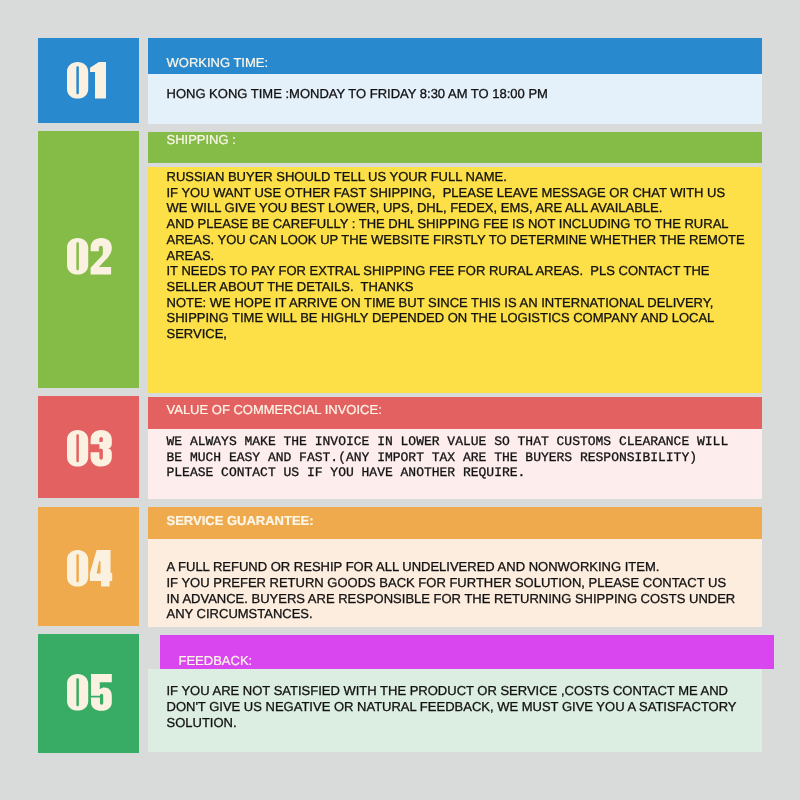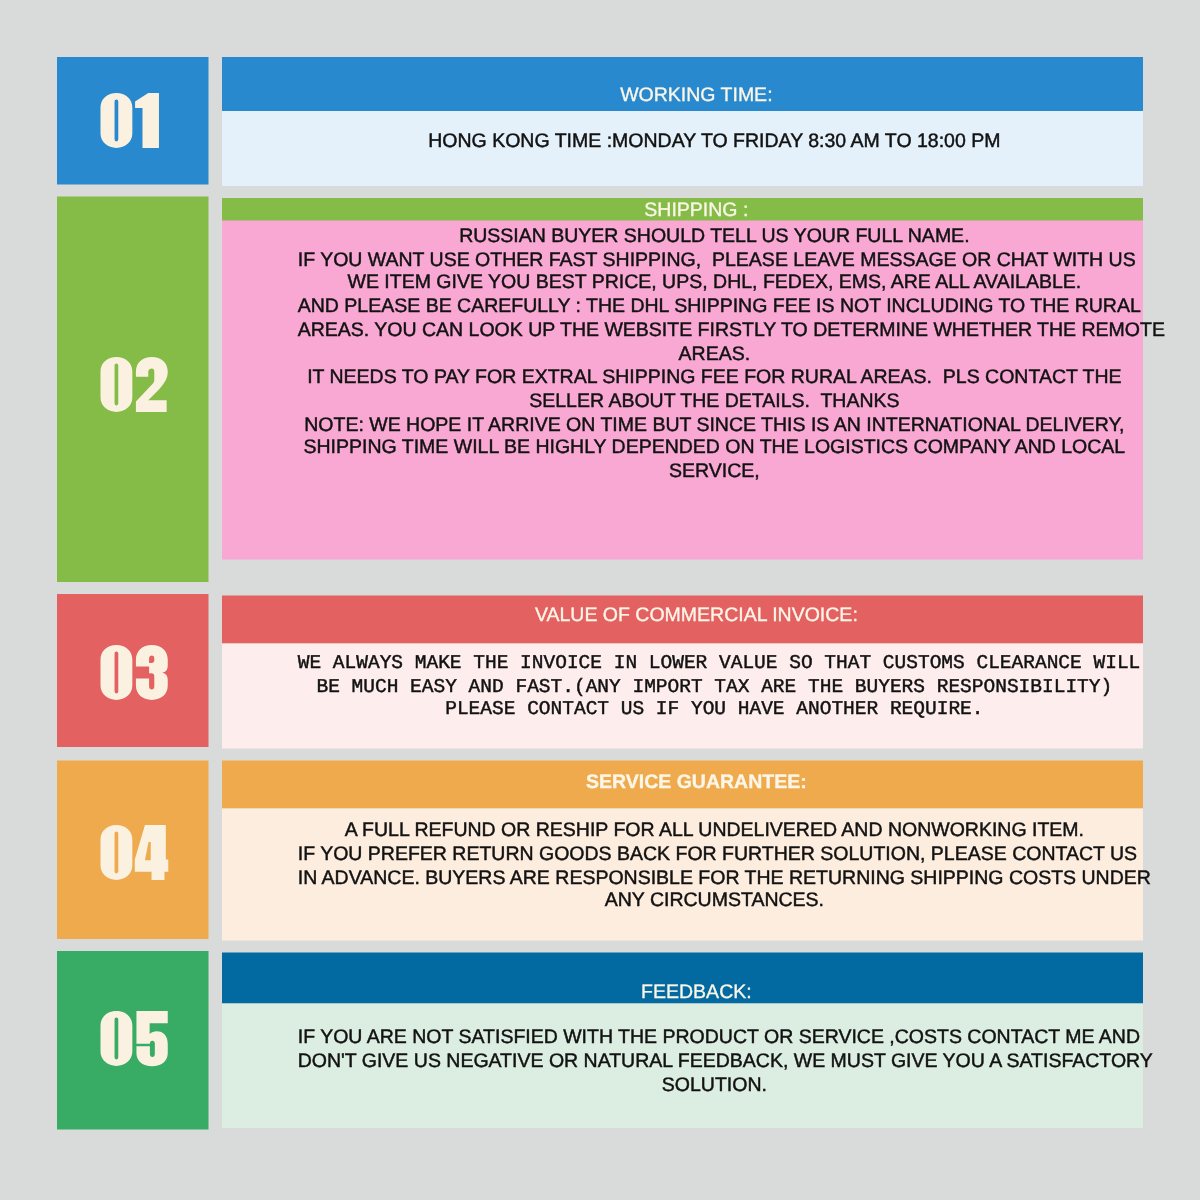--- a/index.html
+++ b/index.html
@@ -4,38 +4,38 @@
 <title>Shipping &amp; Service Policy Panels</title>
 <style>
   html,body{margin:0;padding:0;}
   body{
     width:800px;height:800px;overflow:hidden;
     background:#d9dbda;
     font-family:"Liberation Sans",sans-serif;
     -webkit-font-smoothing:antialiased;
     text-rendering:geometricPrecision;
   }
-  #board{position:absolute;left:0;top:0;width:800px;height:800px;text-align:center;}
+  #board{position:absolute;left:0;top:0;width:800px;height:800px;}
   .section{position:absolute;left:0;top:0;}
   .numbox{position:absolute;left:38px;width:101px;}
   .numbox svg{display:block;position:absolute;}
   .head{
     position:absolute;left:148px;width:614px;box-sizing:border-box;
     color:#fcf6e8;font-size:13px;line-height:15.5px;
     -webkit-text-stroke:0.22px #fcf6e8;
     padding-left:18.5px;
     white-space:pre;
   }
   .pbody{
     position:absolute;left:148px;width:614px;box-sizing:border-box;
     padding-left:18.5px;padding-right:8px;
     font-size:13px;color:#121212;line-height:15.7px;
     -webkit-text-stroke:0.3px #121212;
   }
-  .pline{white-space:pre;margin-left:32px;}
+  .pline{white-space:pre;}
 </style>
 </head>
 <body>
 
 <div id="board">
     <div class="section">
       <div class="numbox" style="left: 38px; width: 101px; top: 38px; height: 85px; background: rgb(40, 137, 206);">
         <svg width="44.84" height="36.60" viewBox="0 0 122.5 100" style="overflow: visible; left: 29.3px; top: 24.2px;">
           <path d="M29,0 C45,0 58,10.5 58,26.5 V73.5 C58,89.5 45,100 29,100 C13,100 0,89.5 0,73.5 V26.5 C0,10.5 13,0 29,0 Z M25.6,16 V84 C25.6,87 27.1,88.3 29,88.3 C30.9,88.3 32.4,87 32.4,84 V16 C32.4,13 30.9,11.7 29,11.7 C27.1,11.7 25.6,13 25.6,16 Z" transform="translate(0,0)" fill="#fbf1e1" fill-rule="evenodd"></path>
           <path d="M12,100 V27.2 H-1.5 V15.4 L22.5,0 H42 V100 Z" transform="translate(64.5,0)" fill="#fbf1e1" fill-rule="evenodd"></path>
@@ -47,24 +47,24 @@
       </div>
     </div>
     <div class="section">
       <div class="numbox" style="left: 38px; width: 101px; top: 130.5px; height: 257.8px; background: rgb(133, 188, 72);">
         <svg width="44.84" height="36.60" viewBox="0 0 122.5 100" style="overflow: visible; left: 29.3px; top: 107.6px;">
           <path d="M29,0 C45,0 58,10.5 58,26.5 V73.5 C58,89.5 45,100 29,100 C13,100 0,89.5 0,73.5 V26.5 C0,10.5 13,0 29,0 Z M25.6,16 V84 C25.6,87 27.1,88.3 29,88.3 C30.9,88.3 32.4,87 32.4,84 V16 C32.4,13 30.9,11.7 29,11.7 C27.1,11.7 25.6,13 25.6,16 Z" transform="translate(0,0)" fill="#fbf1e1" fill-rule="evenodd"></path>
           <path d="M0,36 V27 C0,10 12,0 29,0 C46,0 58,10 58,27 C58,38 53,47.5 42,59 L22.5,79 H56 V100 H0 V81 L31,48.5 C33.5,45.5 33.5,43 33.5,38.5 V27 C33.5,23 31.8,21 29,21 C26.2,21 22.5,23 22.5,27 V36 Z" transform="translate(64.5,0)" fill="#fbf1e1" fill-rule="evenodd"></path>
         </svg>
       </div>
       <div class="head" style="left: 148px; width: 614px; top: 131.6px; height: 31.7px; padding-top: 0; background: rgb(133, 188, 72); color: rgb(252, 246, 232);">SHIPPING :</div>
-      <div class="pbody" style="left: 148px; width: 614px; top: 147px; height: 225.7px; padding-top: 2px; background: #f9a8d4; color: rgb(18, 18, 18);">
+      <div class="pbody" style="left: 148px; width: 614px; top: 167px; height: 225.7px; padding-top: 2px; background: #fde047; color: rgb(18, 18, 18);">
         <div class="pline">RUSSIAN BUYER SHOULD TELL US YOUR FULL NAME.</div>
         <div class="pline">IF YOU WANT USE OTHER FAST SHIPPING,  PLEASE LEAVE MESSAGE OR CHAT WITH US</div>
-        <div class="pline">WE ITEM GIVE YOU BEST PRICE, UPS, DHL, FEDEX, EMS, ARE ALL AVAILABLE.</div>
+        <div class="pline">WE WILL GIVE YOU BEST LOWER, UPS, DHL, FEDEX, EMS, ARE ALL AVAILABLE.</div>
         <div class="pline">AND PLEASE BE CAREFULLY : THE DHL SHIPPING FEE IS NOT INCLUDING TO THE RURAL</div>
         <div class="pline">AREAS. YOU CAN LOOK UP THE WEBSITE FIRSTLY TO DETERMINE WHETHER THE REMOTE</div>
         <div class="pline">AREAS.</div>
         <div class="pline">IT NEEDS TO PAY FOR EXTRAL SHIPPING FEE FOR RURAL AREAS.  PLS CONTACT THE</div>
         <div class="pline">SELLER ABOUT THE DETAILS.  THANKS</div>
         <div class="pline">NOTE: WE HOPE IT ARRIVE ON TIME BUT SINCE THIS IS AN INTERNATIONAL DELIVERY,</div>
         <div class="pline">SHIPPING TIME WILL BE HIGHLY DEPENDED ON THE LOGISTICS COMPANY AND LOCAL</div>
         <div class="pline">SERVICE,</div>
       </div>
     </div>
@@ -83,34 +83,34 @@
       </div>
     </div>
     <div class="section">
       <div class="numbox" style="left: 38px; width: 101px; top: 506.5px; height: 119.3px; background: rgb(239, 170, 77);">
         <svg width="44.84" height="36.60" viewBox="0 0 122.5 100" style="overflow: visible; left: 29.3px; top: 43.85px;">
           <path d="M29,0 C45,0 58,10.5 58,26.5 V73.5 C58,89.5 45,100 29,100 C13,100 0,89.5 0,73.5 V26.5 C0,10.5 13,0 29,0 Z M25.6,16 V84 C25.6,87 27.1,88.3 29,88.3 C30.9,88.3 32.4,87 32.4,84 V16 C32.4,13 30.9,11.7 29,11.7 C27.1,11.7 25.6,13 25.6,16 Z" transform="translate(0,0)" fill="#fbf1e1" fill-rule="evenodd"></path>
           <path d="M16.5,0 H54.5 V63 H59 V85 H52 V100 H28.5 V85 H-2 V63 Z M23,31 L16.5,64 H27 V31 Z" transform="translate(64.5,0)" fill="#fbf1e1" fill-rule="evenodd"></path>
         </svg>
       </div>
       <div class="head" style="left: 148px; width: 614px; top: 507.3px; height: 32px; padding-top: 5.6px; background: rgb(239, 170, 77); color: rgb(252, 246, 232); font-weight: bold;">SERVICE GUARANTEE:</div>
-      <div class="pbody" style="left: 148px; width: 614px; top: 539.3px; height: 87.6px; padding-top: 6px; background: rgb(253, 237, 223); color: rgb(18, 18, 18);">
+      <div class="pbody" style="left: 148px; width: 614px; top: 539.3px; height: 87.6px; padding-top: 20px; background: rgb(253, 237, 223); color: rgb(18, 18, 18);">
         <div class="pline">A FULL REFUND OR RESHIP FOR ALL UNDELIVERED AND NONWORKING ITEM.</div>
         <div class="pline">IF YOU PREFER RETURN GOODS BACK FOR FURTHER SOLUTION, PLEASE CONTACT US</div>
         <div class="pline">IN ADVANCE. BUYERS ARE RESPONSIBLE FOR THE RETURNING SHIPPING COSTS UNDER</div>
         <div class="pline">ANY CIRCUMSTANCES.</div>
       </div>
     </div>
     <div class="section">
       <div class="numbox" style="left: 38px; width: 101px; top: 634px; height: 118.8px; background: rgb(56, 172, 100);">
         <svg width="44.84" height="36.60" viewBox="0 0 122.5 100" style="overflow: visible; left: 29.3px; top: 40.1px;">
           <path d="M29,0 C45,0 58,10.5 58,26.5 V73.5 C58,89.5 45,100 29,100 C13,100 0,89.5 0,73.5 V26.5 C0,10.5 13,0 29,0 Z M25.6,16 V84 C25.6,87 27.1,88.3 29,88.3 C30.9,88.3 32.4,87 32.4,84 V16 C32.4,13 30.9,11.7 29,11.7 C27.1,11.7 25.6,13 25.6,16 Z" transform="translate(0,0)" fill="#fbf1e1" fill-rule="evenodd"></path>
           <path d="M1,0 H58 V22.5 H25 V42 C28.5,38.5 33,37 38,37 C50,37 58,45.5 58,60 V77 C58,91.5 46.5,100.5 29.5,100.5 C12.5,100.5 1,91.5 1,77 V64 H25.5 V78 C25.5,82 27.2,84 30,84 C32.8,84 34.5,82 34.5,78 V59.5 C34.5,56 32.8,54 30,54 C27.2,54 25.5,56 25.5,59.5 H1 Z" transform="translate(64.5,0)" fill="#fbf1e1" fill-rule="evenodd"></path>
         </svg>
       </div>
-      <div class="head" style="left: 148px; width: 614px; top: 634.5px; height: 34.1px; padding-top: 18.1px; background: #0369a1; color: rgb(252, 246, 232);">FEEDBACK:</div>
+      <div class="head" style="left: 160px; width: 614px; top: 634.5px; height: 34.1px; padding-top: 18.1px; background: #d946ef; color: rgb(252, 246, 232);">FEEDBACK:</div>
       <div class="pbody" style="left: 148px; width: 614px; top: 668.6px; height: 83.2px; padding-top: 14.8px; background: rgb(220, 238, 226); color: rgb(18, 18, 18);">
         <div class="pline">IF YOU ARE NOT SATISFIED WITH THE PRODUCT OR SERVICE ,COSTS CONTACT ME AND</div>
         <div class="pline">DON'T GIVE US NEGATIVE OR NATURAL FEEDBACK, WE MUST GIVE YOU A SATISFACTORY</div>
         <div class="pline">SOLUTION.</div>
       </div>
     </div>
   </div>
 
 </body></html>

